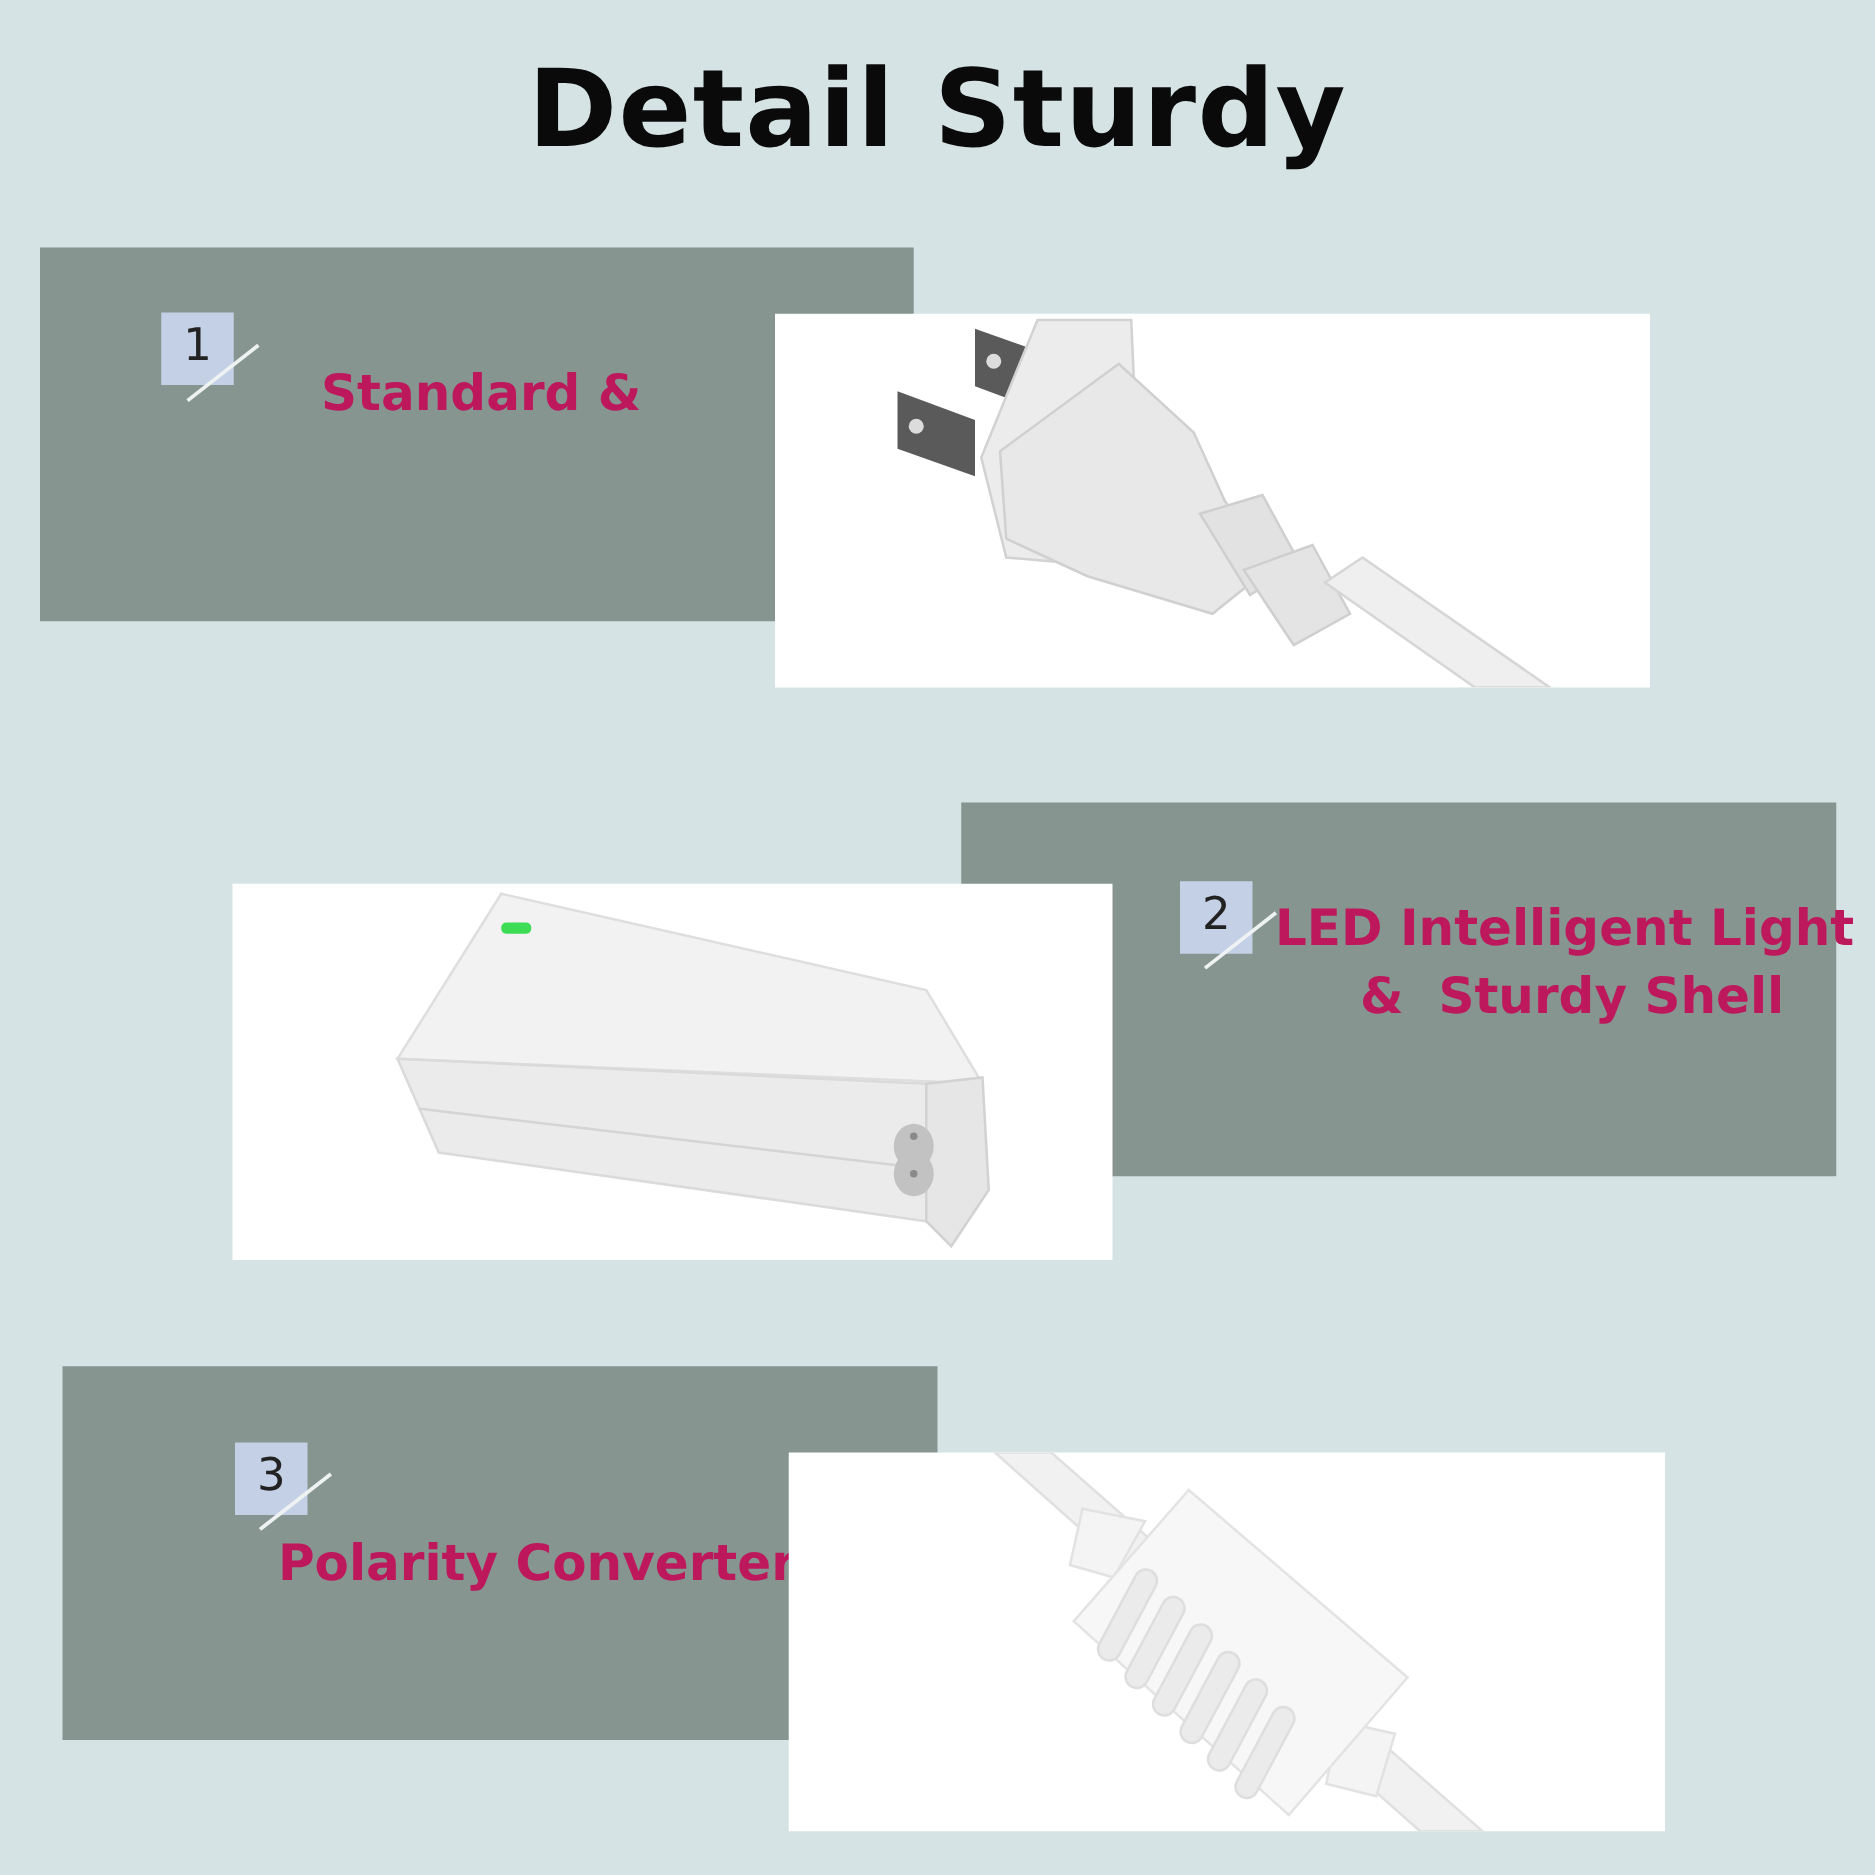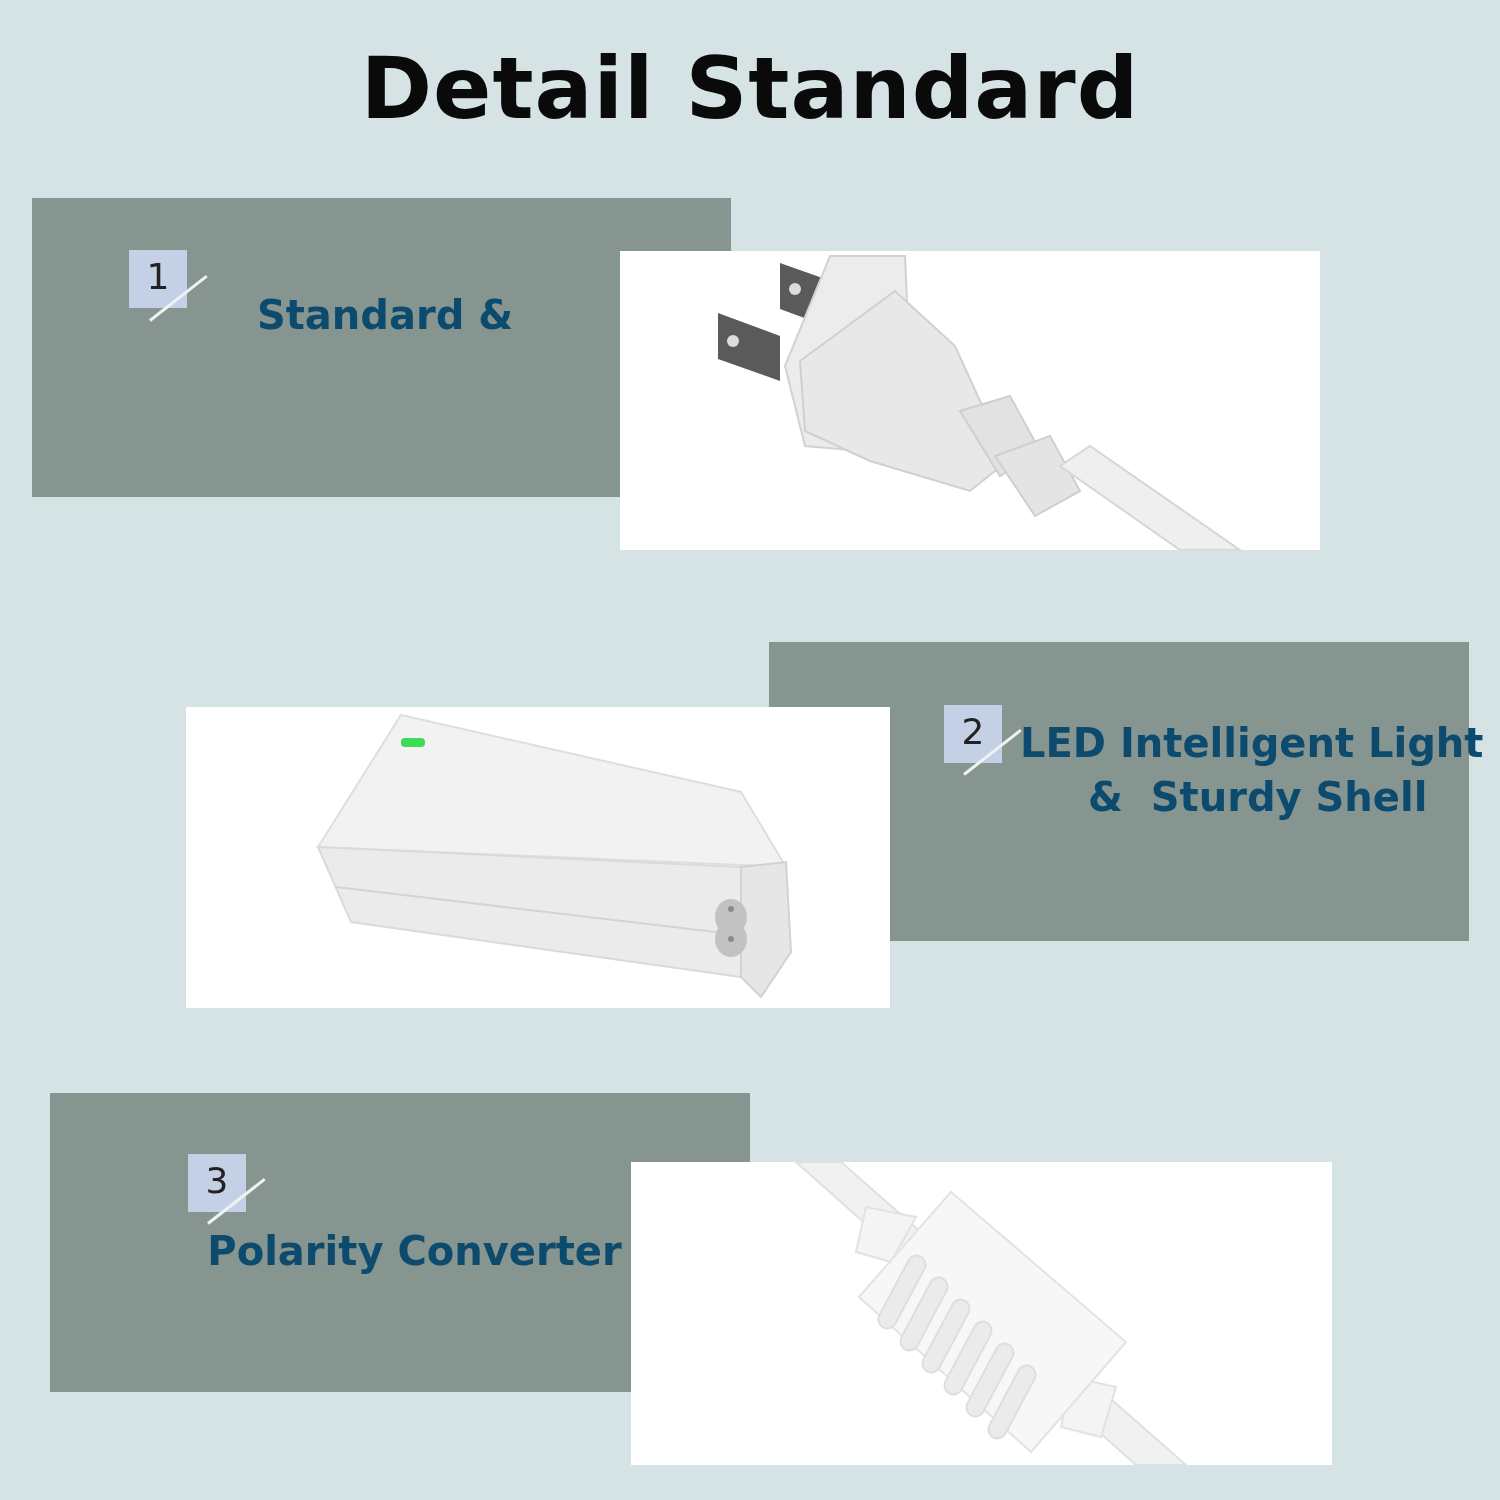--- a/index.html
+++ b/index.html
@@ -2,27 +2,27 @@
 <html><head>
 <meta charset="utf-8">
 <style>
   html,body{margin:0;padding:0;}
   body{width:1500px;height:1500px;background:#d5e3e4;position:relative;overflow:hidden;font-family:"DejaVu Sans","Liberation Sans",sans-serif;}
   .title{position:absolute;left:0;top:38px;width:1500px;text-align:center;font-size:86px;font-weight:bold;color:#0a0a0a;letter-spacing:1px;}
   .panel{position:absolute;background:#86958f;}
   .photo{position:absolute;background:#ffffff;overflow:hidden;}
   .badge{position:absolute;width:58px;height:58px;background:#c3d0e6;color:#222;font-family:"DejaVu Sans",sans-serif;font-size:36px;line-height:54px;text-align:center;}
   .slash{position:absolute;height:3px;background:#eef2f2;transform-origin:0 50%;}
-  .caption{position:absolute;color:#0c4a6e;font-weight:bold;font-size:40px;line-height:54px;text-align:center;white-space:nowrap;}
+  .caption{position:absolute;color:#be185d;font-weight:bold;font-size:40px;line-height:54px;text-align:center;white-space:nowrap;}
   svg{display:block;}
 </style>
 </head>
 <body>
 
-<div class="title">Detail Standard</div>
+<div class="title">Detail Sturdy</div>
 
 <section>
   <div class="panel" style="left:32px;top:198px;width:699px;height:299px;"></div>
   <div class="badge" style="left:129px;top:250px;">1</div>
   <div class="slash" style="left:150px;top:319px;width:72px;transform:rotate(-38deg);"></div>
   <div class="caption" style="left:170px;top:288px;width:430px;">
     <div>Standard &amp;</div>
   </div>
   <div class="photo" style="left:620px;top:251px;width:700px;height:299px;">
     <svg width="700" height="299" viewBox="0 0 700 299">
@@ -69,21 +69,21 @@
   <div class="caption" style="left:1020px;top:716px;text-align:left;">
     <div>LED Intelligent Light</div>
     <div style="padding-left:12px;white-space:pre;text-align:center;">&amp;  Sturdy Shell</div>
   </div>
 </section>
 
 <section>
   <div class="panel" style="left:50px;top:1093px;width:700px;height:299px;"></div>
   <div class="badge" style="left:188px;top:1154px;">3</div>
   <div class="slash" style="left:208px;top:1222px;width:72px;transform:rotate(-38deg);"></div>
-  <div class="caption" style="left:207px;top:1224px;width:415px;">
+  <div class="caption" style="left:222px;top:1224px;width:415px;">
     <div>Polarity Converter</div>
   </div>
   <div class="photo" style="left:631px;top:1162px;width:701px;height:303px;">
     <svg width="701" height="303" viewBox="0 0 701 303">
 
       <polygon points="165,0 210,0 555,303 505,303" fill="#f1f1f1" stroke="#e0e0e0" stroke-width="2"></polygon>
 
       <polygon points="235,45 285,55 260,100 225,90" fill="#f4f4f4" stroke="#e2e2e2" stroke-width="2"></polygon>
       <polygon points="440,215 485,225 470,275 430,265" fill="#f4f4f4" stroke="#e2e2e2" stroke-width="2"></polygon>
 

